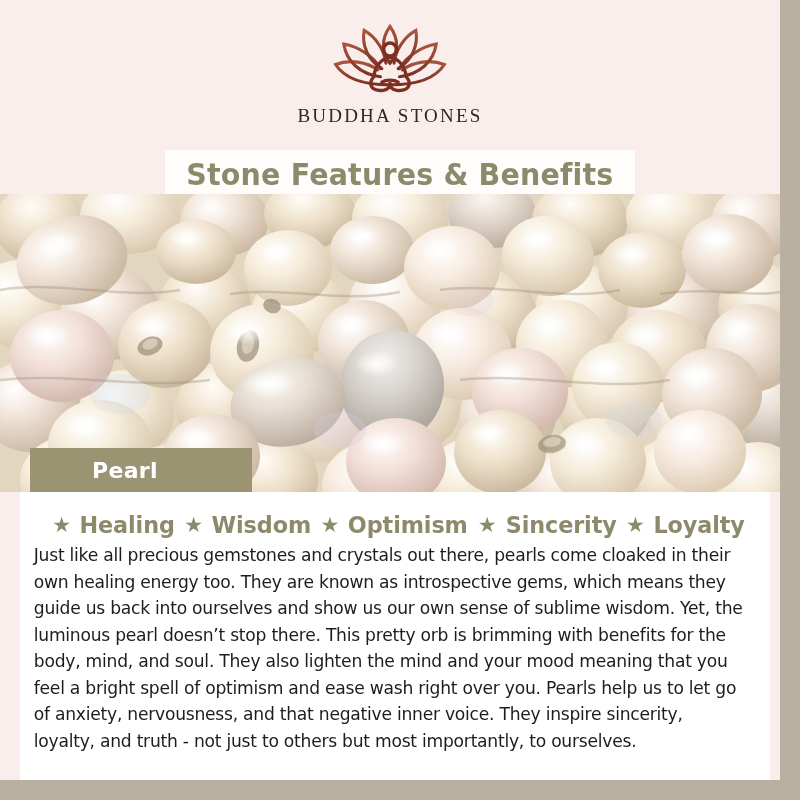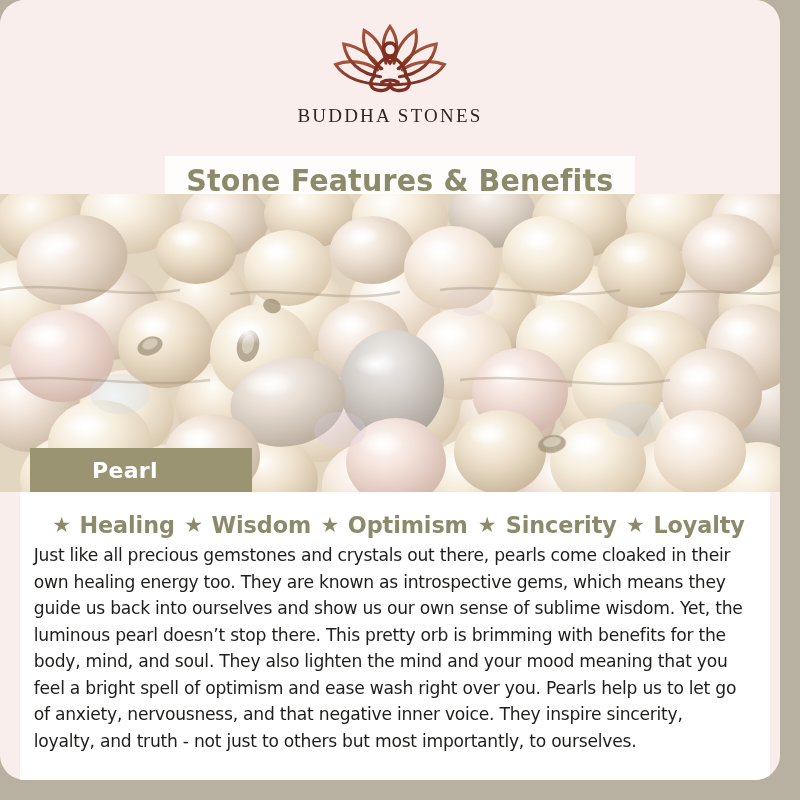--- a/index.html
+++ b/index.html
@@ -25,21 +25,20 @@
 
   
   .card {
     position: absolute;
     left: 0px;
     top: 0px;
     width: 780px;
     height: 780px;
     background: #faeeec;           
     overflow: hidden;
-    border-radius: 25px;
   }
 
   
   .header {
     position: absolute;
     left: 0;
     top: 0;
     width: 780px;
     height: 195px;
     background: #faeeec;
@@ -64,21 +63,21 @@
     font-size: 19px;
     letter-spacing: 2.2px;
     color: #2e2724;
     text-align: center;
   }
 
   
   .title-banner {
     position: absolute;
     left: 165px;
-    top: 156px;
+    top: 150px;
     width: 470px;
     height: 49px;
     background: #fffdfb;
     display: flex;
     align-items: center;
     justify-content: center;
     box-sizing: border-box;
   }
   .title-text {
     font-family: "DejaVu Sans", "Liberation Sans", sans-serif;

